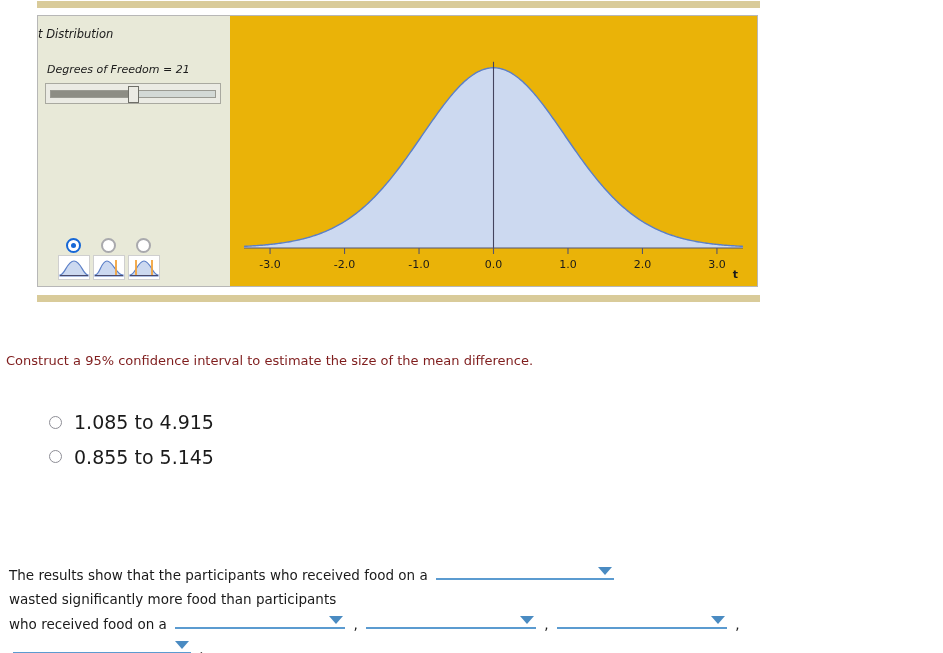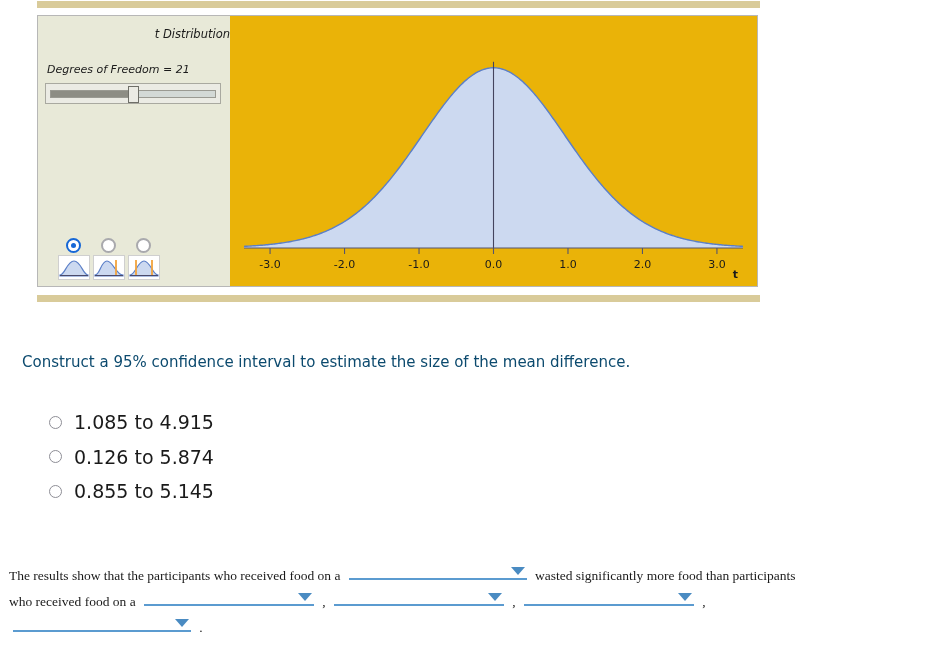--- a/index.html
+++ b/index.html
@@ -50,21 +50,21 @@
     flex: 1 1 auto;
     background: #eab308;
     position: relative;
   }
 
   .dist-title {
     position: absolute;
     top: 11px;
     left: 0;
     width: 192px;
-    text-align: right;
+    text-align: left;
     font-style: italic;
     font-size: 11.5px;
     color: #1a1a1a;
     font-family: "DejaVu Sans", sans-serif;
   }
   .df-label {
     position: absolute;
     top: 47px;
     left: 9px;
     font-style: italic;
@@ -184,24 +184,24 @@
   .axis-name {
     font-family: "DejaVu Sans", sans-serif;
     font-size: 11px;
     font-weight: bold;
     fill: #1a1a1a;
   }
 
   
   .question {
     position: absolute;
-    left: 22px;
+    left: 6px;
     top: 353px;
-    font-size: 15px;
-    color: #0c4a6e;
+    font-size: 13px;
+    color: #7f1d1d;
     font-family: "DejaVu Sans", sans-serif;
   }
 
   .choices {
     position: absolute;
     left: 49px;
     top: 405px;
     width: 400px;
   }
   .choice {
@@ -228,21 +228,21 @@
   
   .conclusion {
     position: absolute;
     left: 9px;
     top: 562px;
     width: 925px;
     font-size: 13.5px;
     line-height: 24px;
     color: #1a1a1a;
   }
-  .frag { white-space: pre; font-family: Liberation Serif, serif; }
+  .frag { white-space: pre; }
   .dropdown {
     display: inline-block;
     position: relative;
     vertical-align: baseline;
     height: 16px;
     border-bottom: 2.5px solid #5b9bd0;
     margin: 0 4px;
   }
   .dropdown .caret {
     position: absolute;
@@ -347,24 +347,20 @@
 
 <div class="question">Construct a 95% confidence interval to estimate the size of the mean difference.</div>
 
 <div class="choices">
   <div class="choice">
     <span class="choice-radio"></span>
     <span class="choice-label">1.085 to 4.915</span>
   </div>
   <div class="choice">
     <span class="choice-radio"></span>
-    <span class="choice-label">0.126 to 5.874</span>
-  </div>
-  <div class="choice">
-    <span class="choice-radio"></span>
     <span class="choice-label">0.855 to 5.145</span>
   </div>
 </div>
 
 <div class="conclusion">
   <span class="frag">The results show that the participants who received food on a</span>
   <span class="dropdown" id="dd-0">
     <span class="caret"></span>
   </span>
   <span class="frag">wasted significantly more food than participants</span>

